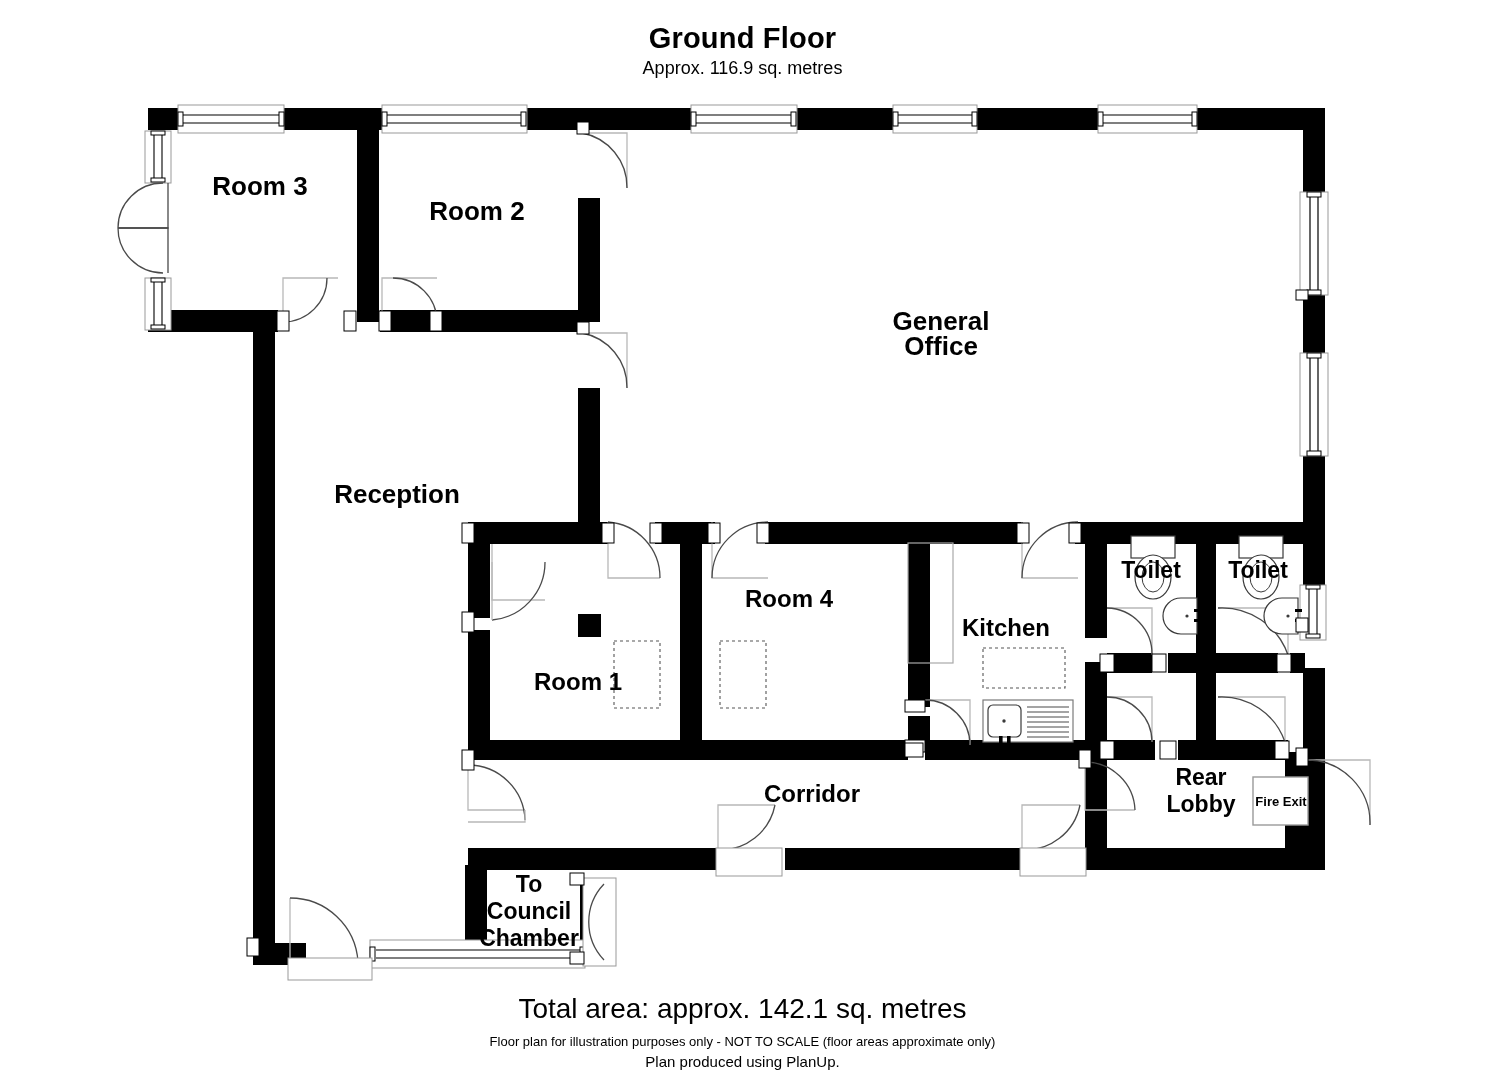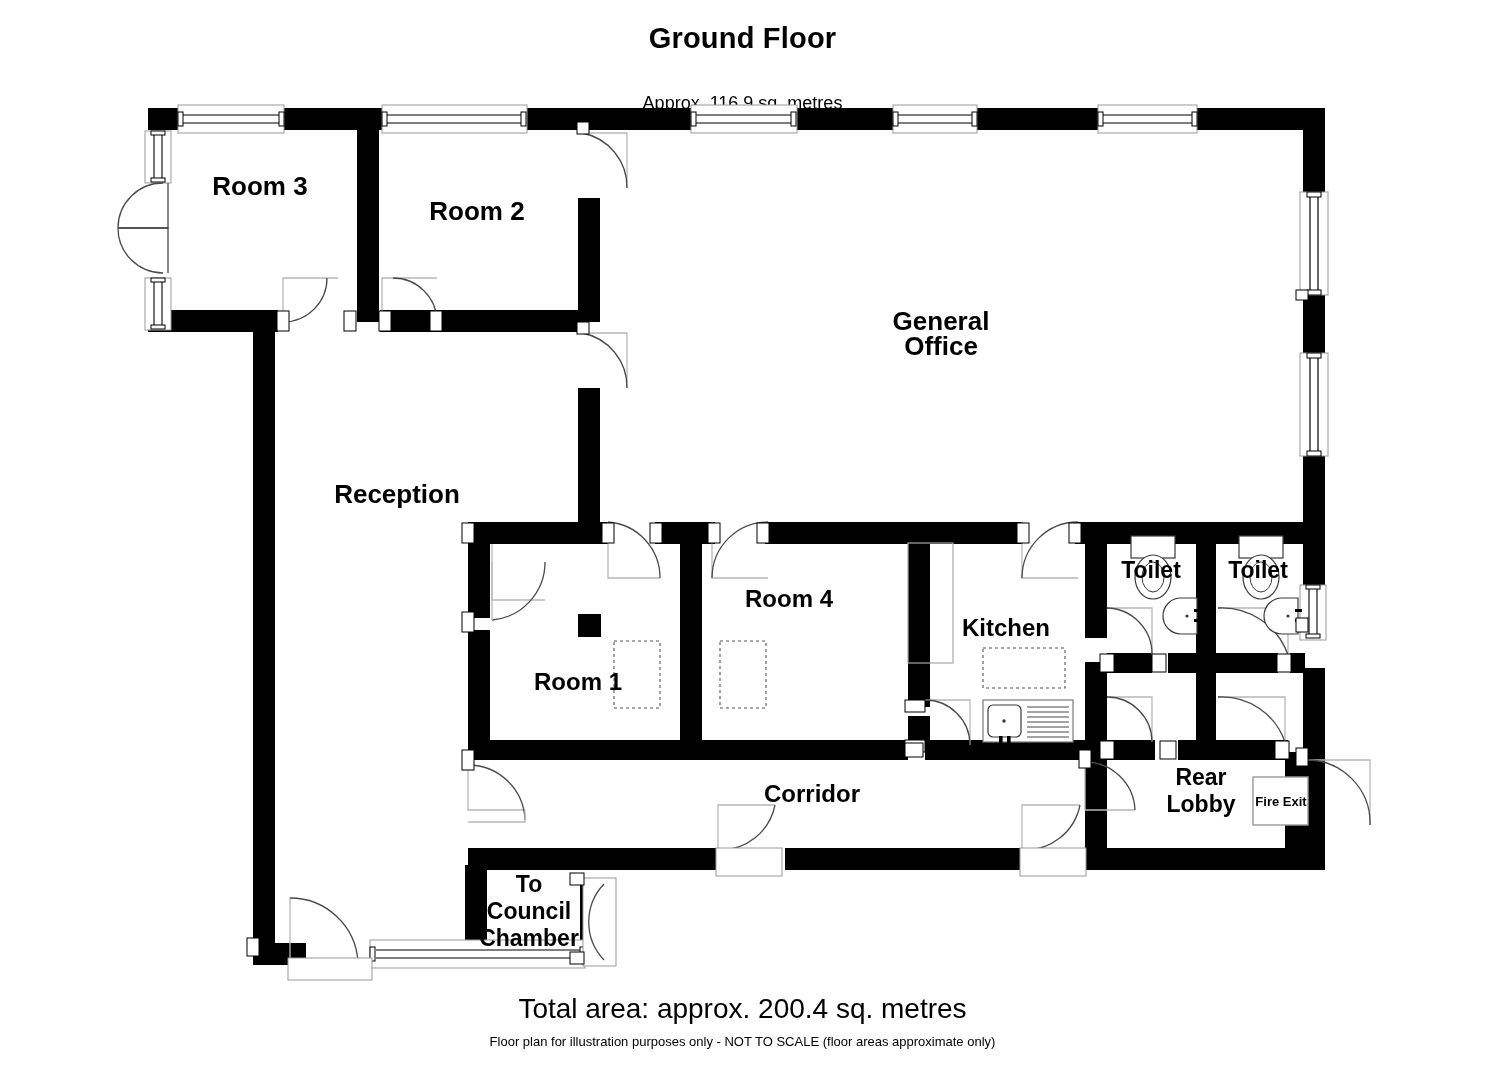--- a/index.html
+++ b/index.html
@@ -29,21 +29,20 @@
   #plan-title {
     top: 22px;
     font-size: 29px;
     font-weight: bold;
     letter-spacing: 0.2px;
   }
   #plan-subtitle {
     top: 58px;
     font-size: 18px;
     font-weight: normal;
-    margin-top: 35px;
   }
   #total-area {
     top: 993px;
     font-size: 28px;
     font-weight: normal;
   }
   #disclaimer1 {
     top: 1034px;
     font-size: 13px;
   }
@@ -473,16 +472,17 @@
       <text class="rm-label" x="1201" y="785" font-size="23">Rear</text>
       <text class="rm-label" x="1201" y="812" font-size="23">Lobby</text>
       <text class="rm-label" x="529" y="892" font-size="23">To</text>
       <text class="rm-label" x="529" y="919" font-size="23">Council</text>
       <text class="rm-label" x="529" y="946" font-size="23">Chamber</text>
       <text class="fe-label" x="1281" y="806">Fire Exit</text>
     </g>
 
   </svg>
 
-  <div class="hdr" id="total-area">Total area: approx. 200.4 sq. metres</div>
+  <div class="hdr" id="total-area">Total area: approx. 142.1 sq. metres</div>
   <div class="hdr" id="disclaimer1">Floor plan for illustration purposes only - NOT TO SCALE (floor areas approximate only)</div>
+  <div class="hdr" id="disclaimer2">Plan produced using PlanUp.</div>
 
 </div>
 
 </body></html>

